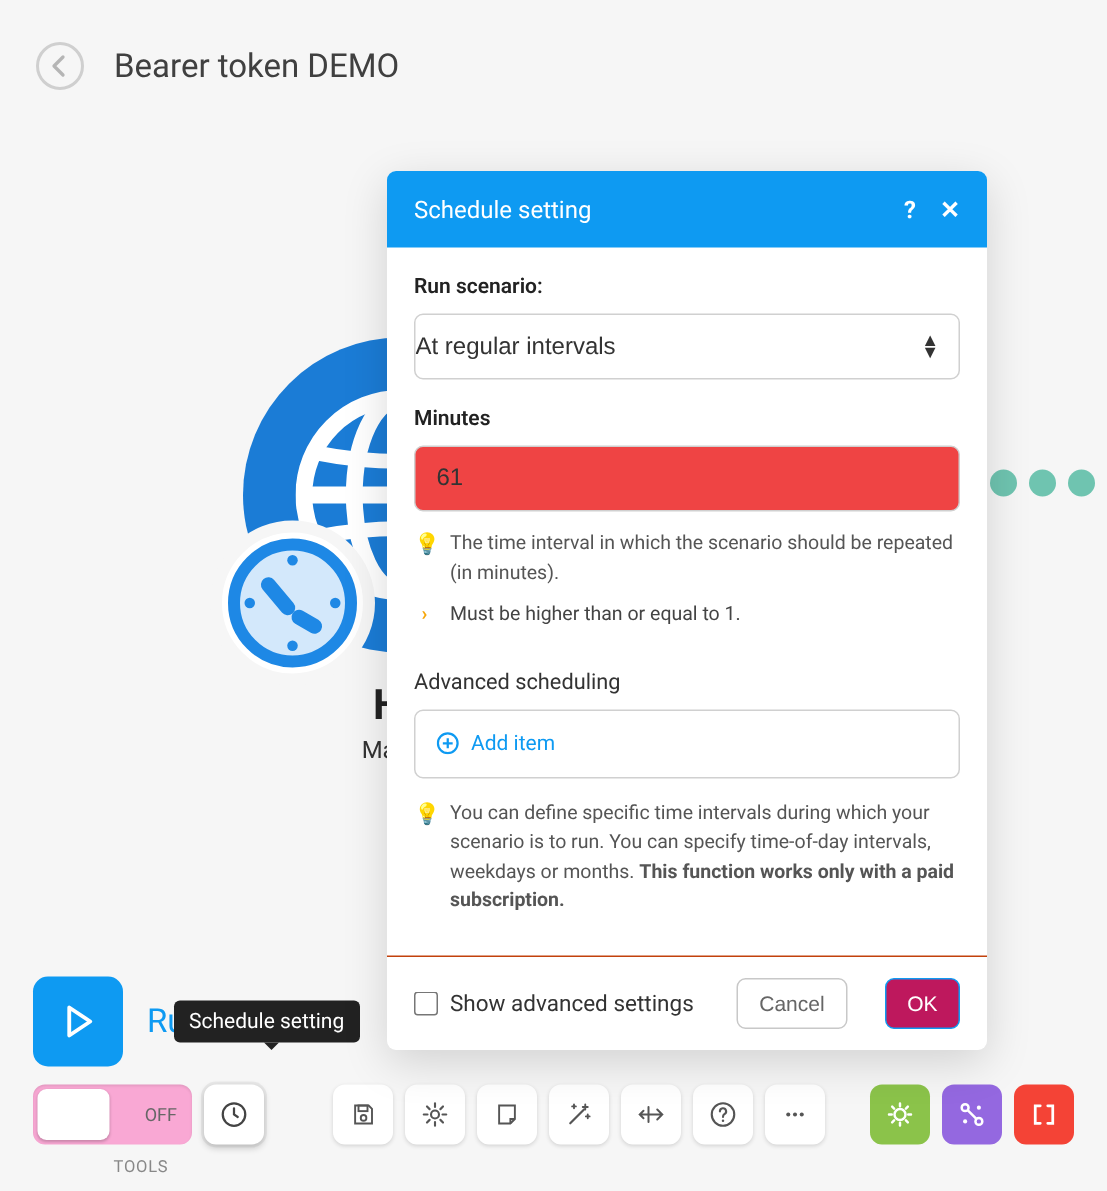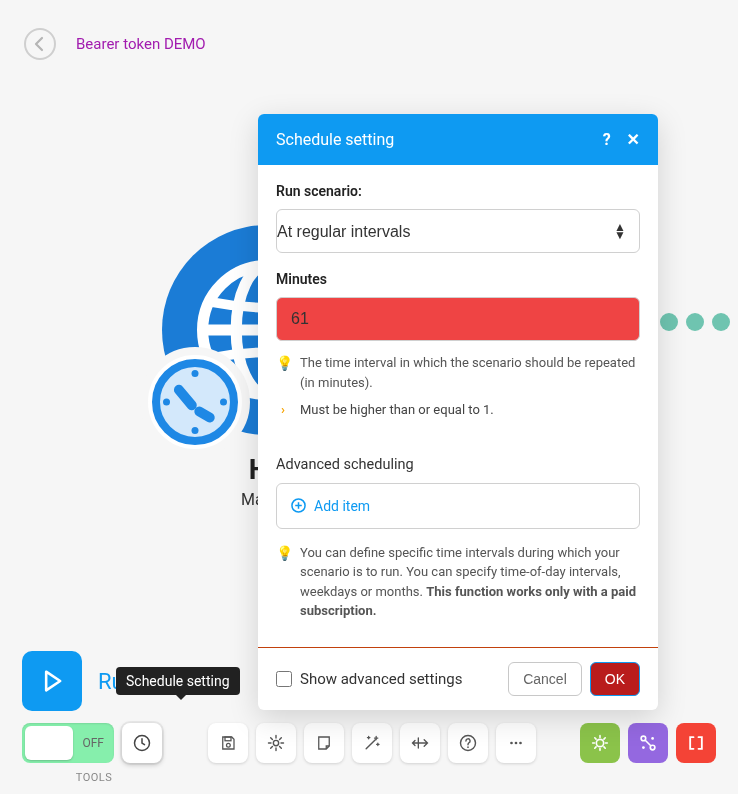--- a/index.html
+++ b/index.html
@@ -22,22 +22,22 @@
       width: 32px;
       height: 32px;
       border: 2px solid #cfcfcf;
       border-radius: 50%;
       display: flex;
       align-items: center;
       justify-content: center;
       cursor: pointer;
     }
     .title {
-      color: #a21caf;
-      font-size: 15px;
+      color: #404040;
+      font-size: 22px;
       font-weight: 400;
     }
     
     .canvas {
       position: absolute;
       top: 0; left: 0; right: 0; bottom: 0;
       z-index: 0;
     }
     .node {
       position: absolute;
@@ -219,21 +219,21 @@
       flex-shrink: 0;
       font-size: 13px;
       font-weight: 700;
       width: 14px;
       text-align: center;
     }
     .hint-arrow-content { color: #444; }
     .section-label {
       font-size: 14.5px;
       color: #333;
-      margin: 36px 0 10px 0;
+      margin: 26px 0 10px 0;
     }
     .add-box {
       border: 1px solid #d0d0d0;
       border-radius: 6px;
       padding: 14px;
       margin-bottom: 14px;
     }
     .add-item {
       color: #0e9af2;
       font-size: 14px;
@@ -254,35 +254,35 @@
       justify-content: space-between;
     }
     .adv-check {
       display: flex;
       align-items: center;
       gap: 8px;
       font-size: 15px;
       color: #333;
     }
     .adv-check input { width: 16px; height: 16px; }
-    .btn-group { display: flex; gap: 8px; }
+    .btn-group { display: flex; gap: 25px; }
     .btn {
       height: 34px;
       padding: 0 14px;
       border-radius: 6px;
       font-size: 14px;
       cursor: pointer;
     }
     .btn-cancel {
       background: #fff;
       border: 1px solid #c8c8c8;
       color: #666;
     }
     .btn-ok {
-      background: #b91c1c;
+      background: #be185d;
       border: 1px solid #0e9af2;
       color: #fff;
     }
     
     .bottom-area {
       position: absolute;
       bottom: 0;
       left: 0; right: 0;
       padding: 0 22px 10px 22px;
     }
@@ -335,23 +335,23 @@
       display: flex;
       font-size: 11px;
       letter-spacing: 0.5px;
       color: #888;
       margin-top: 8px;
     }
     .label-row .l-sched { width: 192px; }
     .label-row .l-ctrl { flex: 1; }
     .label-row .l-tools { width: 144px; text-align: center; }
     .toggle {
-      width: 92px; height: 40px;
+      width: 106px; height: 40px;
       border-radius: 8px;
-      background: #86efac;
+      background: #f9a8d4;
       position: relative;
       box-shadow: inset 0 1px 2px rgba(0,0,0,0.1);
     }
     .toggle-knob {
       position: absolute;
       left: 3px; top: 3px;
       width: 48px; height: 34px;
       background: #fff;
       border-radius: 6px;
       box-shadow: 0 1px 2px rgba(0,0,0,0.2);

